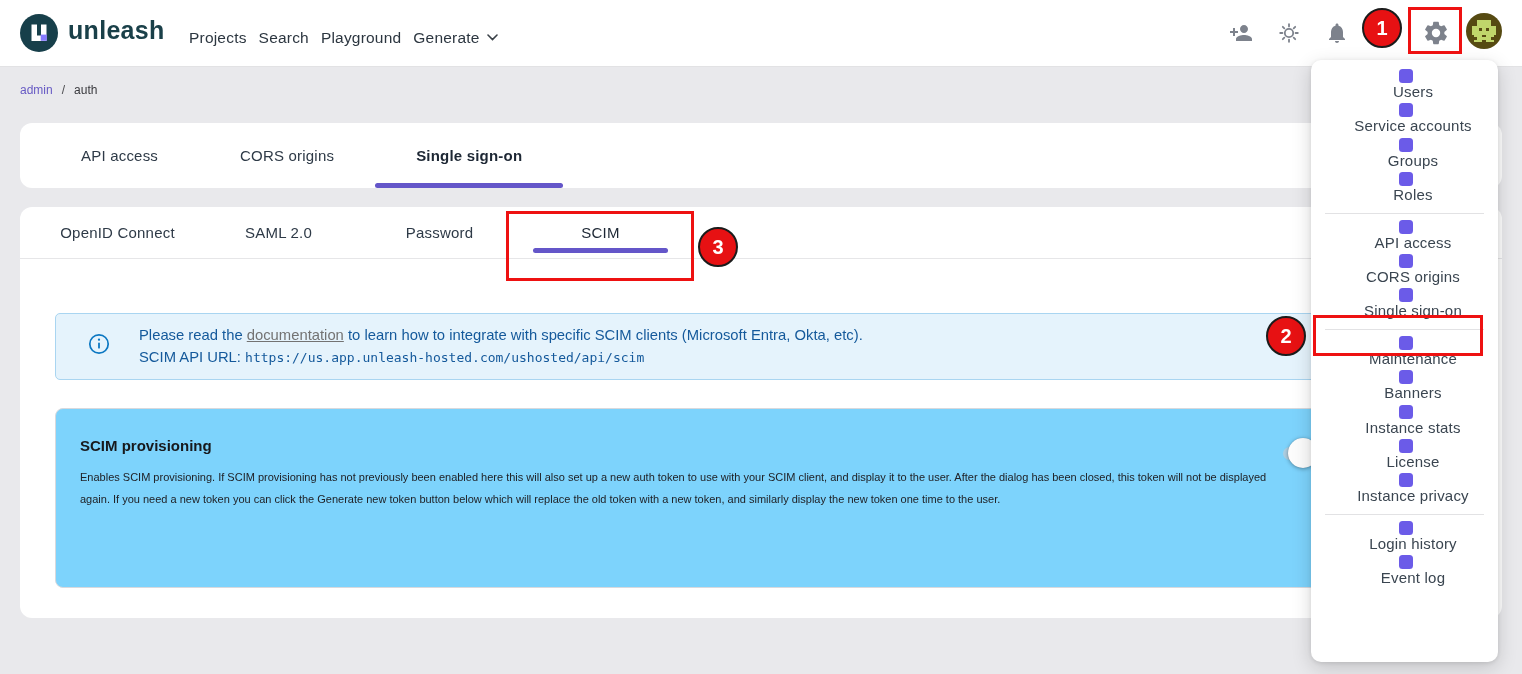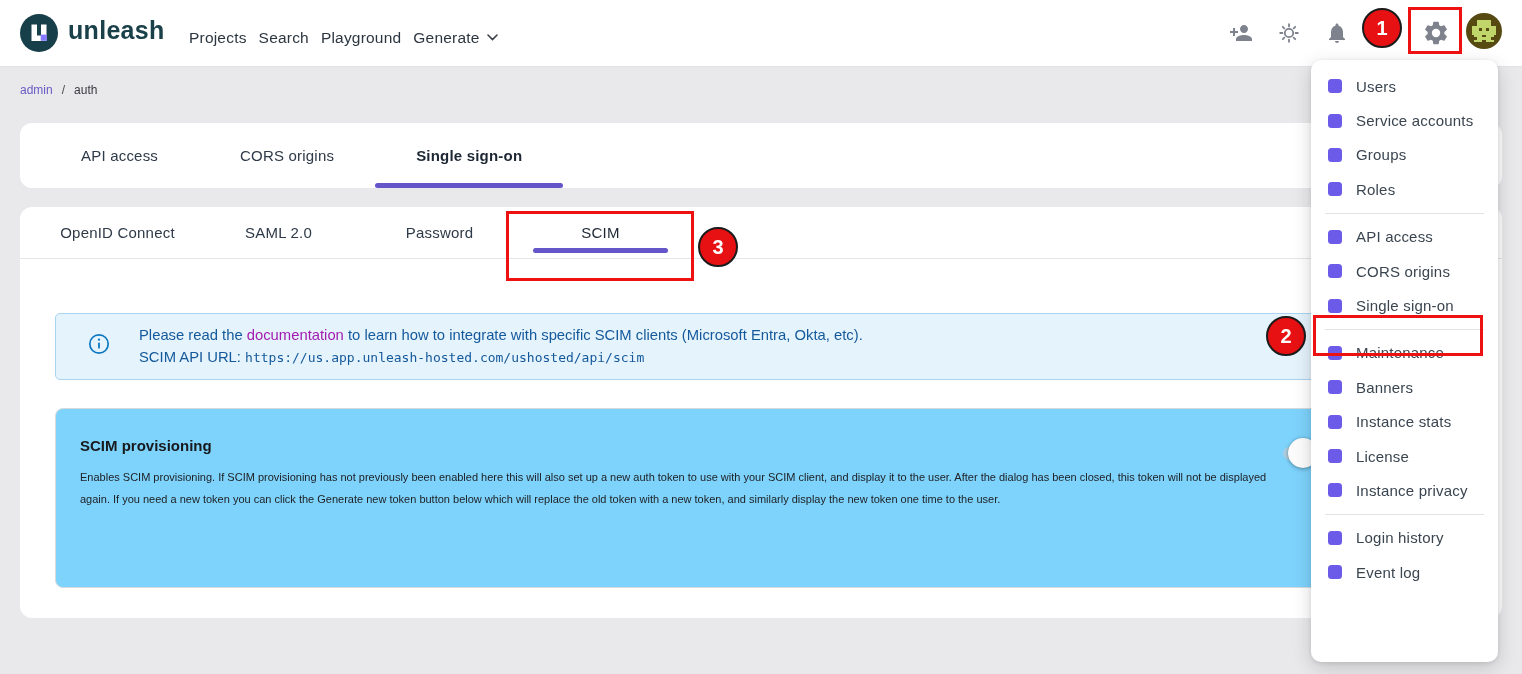--- a/index.html
+++ b/index.html
@@ -52,21 +52,21 @@
             font-size:15px; color:#2e3a47; position:relative; cursor:pointer; letter-spacing:.2px; }
   .subtab.active { font-weight:normal; color:#1d2734; }
   .subtab.active::after { content:""; position:absolute; left:13px; right:13px; bottom:5px;
                           height:5px; background:#6456C9; border-radius:3px; }
 
   
   .alert { position:absolute; left:35px; top:106px; width:1412px; height:67px;
            background:#e5f3fc; border:1px solid #a9d5f1; border-radius:5px; display:flex; }
   .alert-icon { margin:19px 0 0 32px; flex:none; }
   .alert-text { margin:11px 0 0 29px; font-size:14.8px; color:#14599B; line-height:21.8px; }
-  .doc-link { color:#a21caf; cursor:pointer; }
+  .doc-link { color:#737373; text-decoration:underline; cursor:pointer; }
   .mono { font-family:"DejaVu Sans Mono", monospace; font-size:13px; }
 
   
   .scim-card { position:absolute; left:35px; top:201px; width:1305px; height:180px;
                background:#7dd3fc; border:1px solid #d8d9dd; border-radius:8px; }
   .scim-title { margin:28px 0 0 24px; font-size:15px; font-weight:bold; color:#17191c; }
   .scim-body { margin:12px 24px 5px 24px; max-width:1196px; font-size:11px;
                line-height:22px; color:#202227; }
 
   
@@ -75,21 +75,21 @@
   .switch-track { position:absolute; left:7px; top:9px; width:45px; height:13px;
                   background:#cdcdd1; opacity:.6; border-radius:7px; }
   .switch-knob { position:absolute; left:12px; top:0; width:30px; height:30px;
                  background:#fcfcfc; border-radius:50%;
                  box-shadow:0 1px 4px rgba(0,0,0,.35), 0 0 1px rgba(0,0,0,.2); }
 
   
   .menu { position:absolute; left:1311px; top:60px; width:187px; height:602px;
           background:#fff; border-radius:10px; padding-top:9px; z-index:50;
           box-shadow:0 6px 20px rgba(0,0,0,.16), 0 1px 4px rgba(0,0,0,.10); }
-  .menu-item { height:34.4px; display:flex; align-items:center; padding-left:17px; cursor:pointer; }
+  .menu-item { height:34.4px; display:flex; align-items:center; padding-left:17px; cursor:pointer;flex-direction:column; }
   .menu-bullet { width:14px; height:14px; border-radius:3.5px; background:#6b5be8;
                  margin-right:14px; flex:none; }
   .menu-label { font-size:15px; color:#3a4550; letter-spacing:.2px; white-space:nowrap; }
   .menu-divider { height:1px; background:#e2e2e4; margin:6px 14px; }
 
   
   .badge { position:absolute; width:40px; height:40px; border-radius:50%;
            background:#e71113; border:2px solid #1b1b1b; color:#fff; font-weight:bold;
            font-size:20px; display:flex; align-items:center; justify-content:center; }
   .badge-1 { left:1362px; top:8px;  z-index:60; }

